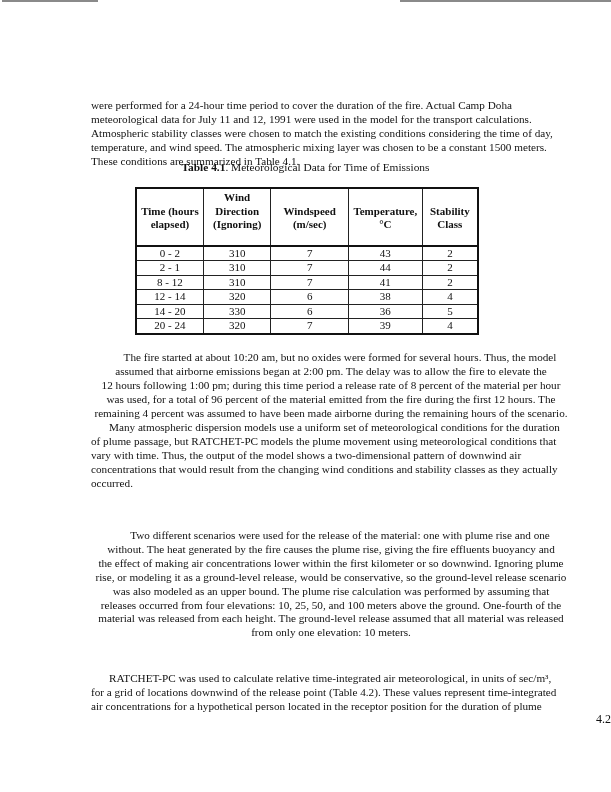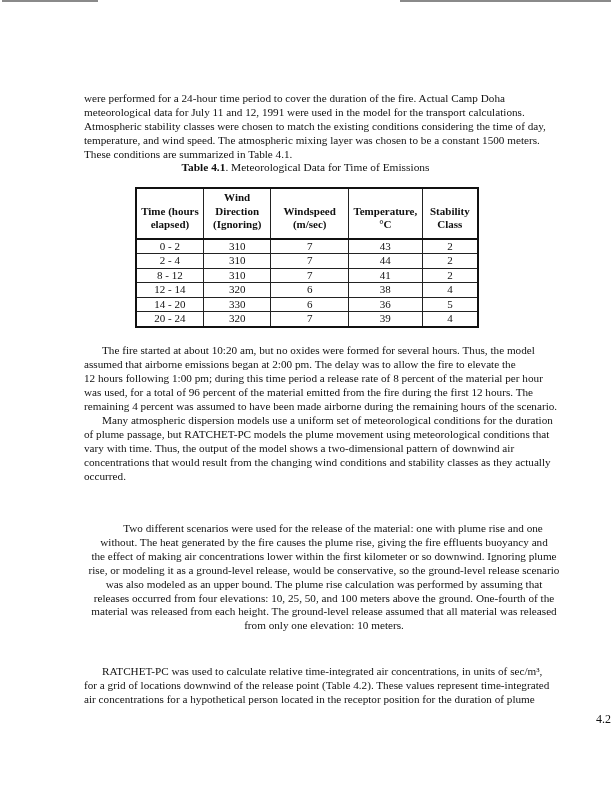--- a/index.html
+++ b/index.html
@@ -1,27 +1,27 @@
 <!DOCTYPE html>
 <html><head>
 <meta charset="utf-8">
 <style>
   html, body { margin: 0; padding: 0; background: #ffffff; }
   body { width: 611px; height: 792px; position: relative; overflow: hidden;
          font-family: "Liberation Serif", serif; color: #111; }
   .topline { position: absolute; top: 0; height: 2px; background: #8a8a8a; }
-  .p { position: absolute; left: 73px; width: 480px; font-size: 11.2px; line-height: 13.9px; margin: 11px; }
+  .p { position: absolute; left: 73px; width: 480px; font-size: 11.2px; line-height: 13.9px; margin: 18px; }
   .p .ln { display: block; white-space: nowrap; }
   .indent { padding-left: 18px; }
   .caption { position: absolute; top: 161px; left: 0; width: 611px; text-align: center; font-size: 11.4px; }
   .caption b { font-weight: bold; }
   table.met { position: absolute; left: 135px; top: 187px; width: 344px; border-collapse: collapse;
               font-size: 11px; border: 2px solid #111; }
   table.met th { font-weight: bold; text-align: center; vertical-align: bottom; line-height: 13.5px;
-                 padding: 2px 2px 6px; border-left: 1px solid #222; border-bottom: 2px solid #111; }
+                 padding: 2px 2px 13px; border-left: 1px solid #222; border-bottom: 2px solid #111; }
   table.met td { text-align: center; border-left: 1px solid #222; border-top: 1px solid #222; padding: 0; height: 13.5px; line-height: 13.5px; }
   table.met th:first-child, table.met td:first-child { border-left: none; }
   .pagenum { position: absolute; top: 712px; left: 0; width: 611px; text-align: right; font-size: 12px; }
 </style>
 </head>
 <body>
 
 <div class="topline" style="left:2px;width:96px;"></div>
 <div class="topline" style="left:400px;width:211px;"></div>
 
@@ -56,21 +56,21 @@
   </thead>
   <tbody>
     <tr>
       <td>0 - 2</td>
       <td>310</td>
       <td>7</td>
       <td>43</td>
       <td>2</td>
     </tr>
     <tr>
-      <td>2 - 4</td>
+      <td>2 - 1</td>
       <td>310</td>
       <td>7</td>
       <td>44</td>
       <td>2</td>
     </tr>
     <tr>
       <td>8 - 12</td>
       <td>310</td>
       <td>7</td>
       <td>41</td>
@@ -93,21 +93,21 @@
     <tr>
       <td>20 - 24</td>
       <td>320</td>
       <td>7</td>
       <td>39</td>
       <td>4</td>
     </tr>
   </tbody>
 </table>
 
-<div class="p" style="top:333px;">
+<div class="p" style="top:333px;text-align:center;">
   <span class="ln indent">The fire started at about 10:20 am, but no oxides were formed for several hours.  Thus, the model</span>
   <span class="ln">assumed that airborne emissions began at 2:00 pm.  The delay was to allow the fire to elevate the</span>
   <span class="ln">12 hours following 1:00 pm; during this time period a release rate of 8 percent of the material per hour</span>
   <span class="ln">was used, for a total of 96 percent of the material emitted from the fire during the first 12 hours.  The</span>
   <span class="ln">remaining 4 percent was assumed to have been made airborne during the remaining hours of the scenario.</span>
 </div>
 
 <div class="p" style="top:403px;">
   <span class="ln indent">Many atmospheric dispersion models use a uniform set of meteorological conditions for the duration</span>
   <span class="ln">of plume passage, but RATCHET-PC models the plume movement using meteorological conditions that</span>
@@ -121,18 +121,18 @@
   <span class="ln">without.  The heat generated by the fire causes the plume rise, giving the fire effluents buoyancy and</span>
   <span class="ln">the effect of making air concentrations lower within the first kilometer or so downwind.  Ignoring plume</span>
   <span class="ln">rise, or modeling it as a ground-level release, would be conservative, so the ground-level release scenario</span>
   <span class="ln">was also modeled as an upper bound.  The plume rise calculation was performed by assuming that</span>
   <span class="ln">releases occurred from four elevations:  10, 25, 50, and 100 meters above the ground.  One-fourth of the</span>
   <span class="ln">material was released from each height.  The ground-level release assumed that all material was released</span>
   <span class="ln">from only one elevation:  10 meters.</span>
 </div>
 
 <div class="p" style="top:654px;">
-  <span class="ln indent">RATCHET-PC was used to calculate relative time-integrated air concentrations, in units of sec/m³,</span>
+  <span class="ln indent">RATCHET-PC was used to calculate relative time-integrated air meteorological, in units of sec/m³,</span>
   <span class="ln">for a grid of locations downwind of the release point (Table 4.2).  These values represent time-integrated</span>
   <span class="ln">air concentrations for a hypothetical person located in the receptor position for the duration of plume</span>
 </div>
 
 <div class="pagenum">4.2</div>
 
 </body></html>

